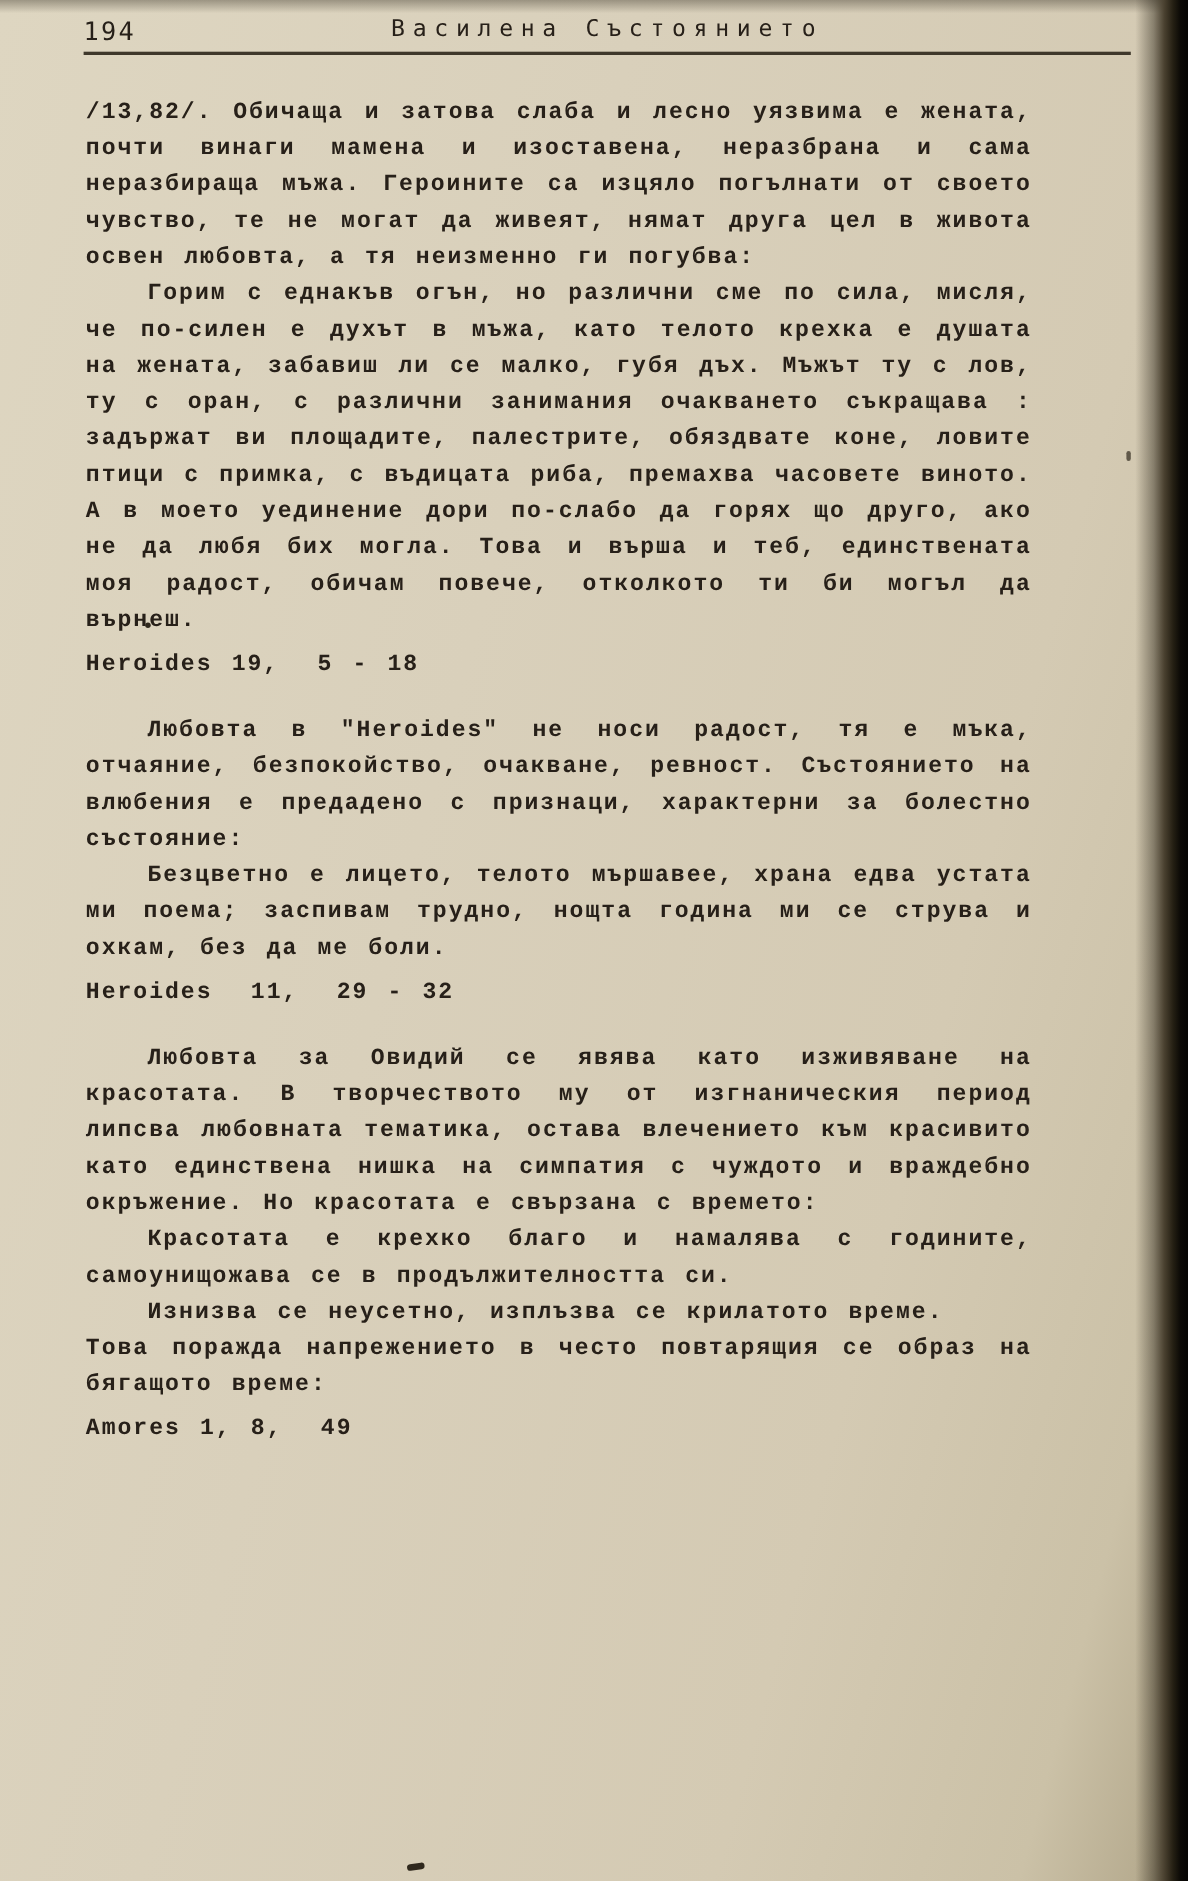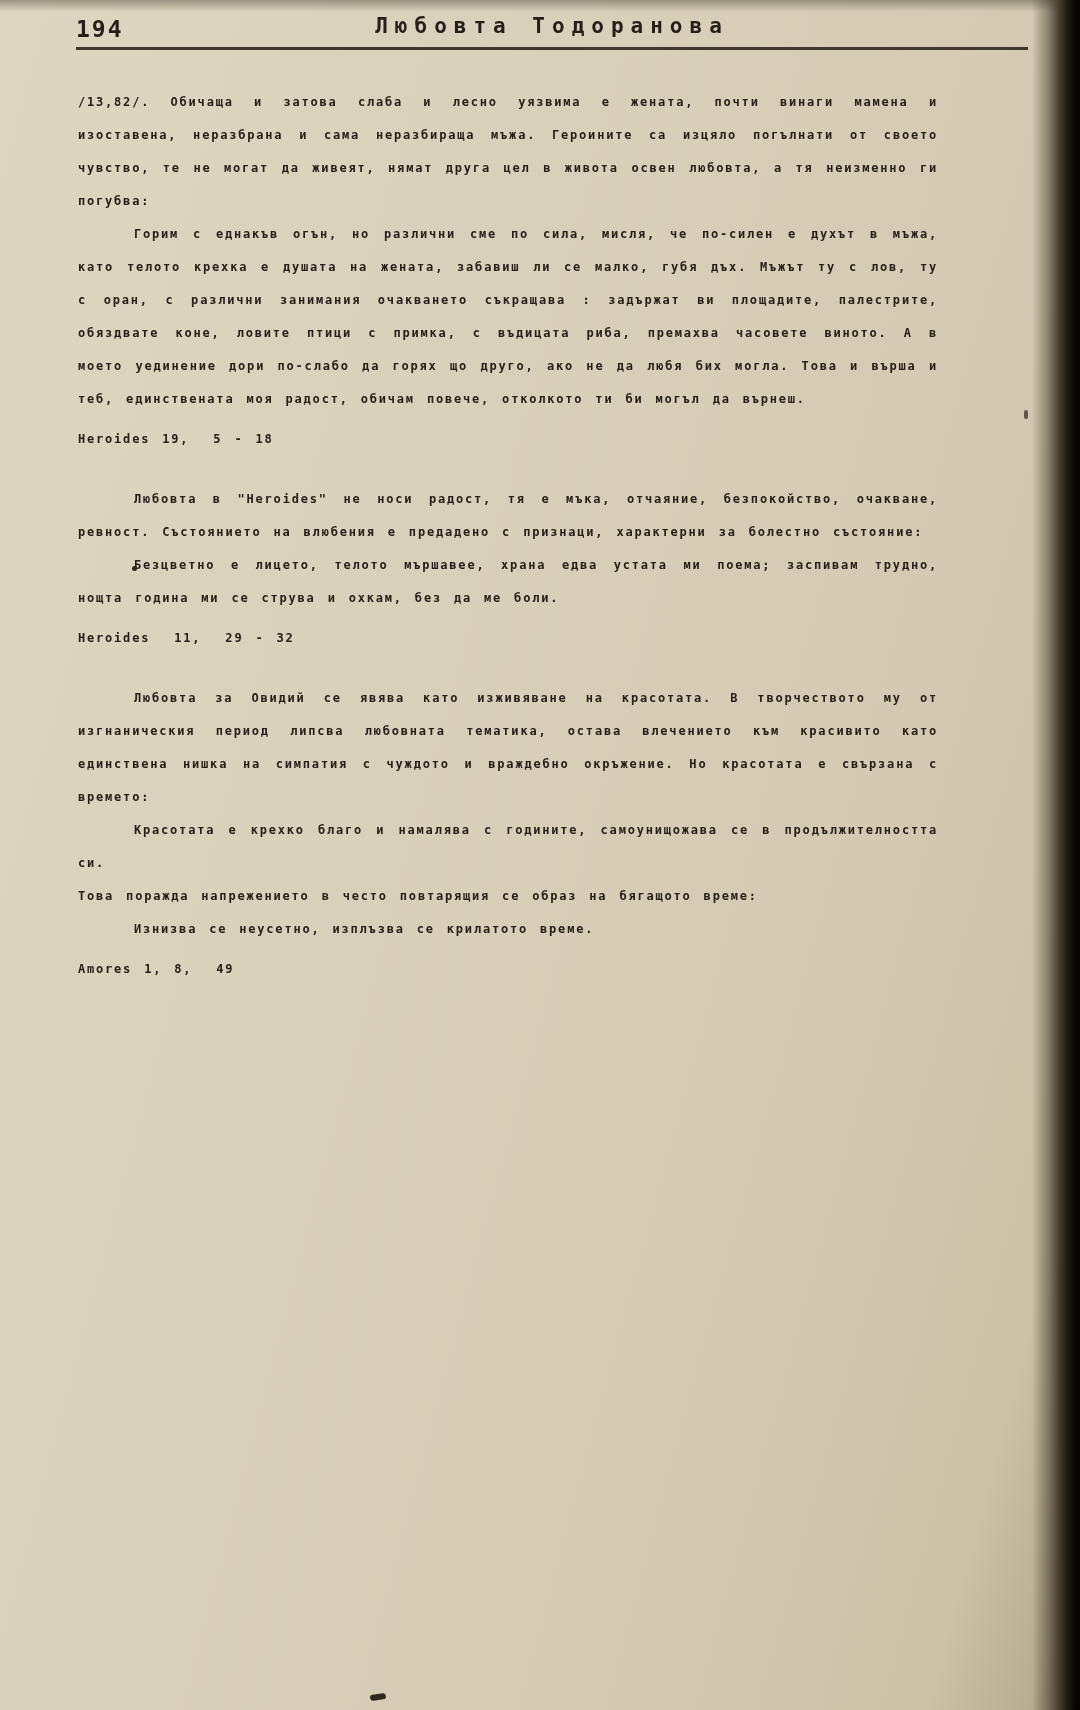--- a/index.html
+++ b/index.html
@@ -29,36 +29,37 @@
   }
   
   .top-shadow {
     position:absolute; top:0; left:0; right:0; height:12px;
     background: linear-gradient(to bottom, rgba(50,44,32,0.38), rgba(50,44,32,0));
   }
   .page-header {
     position:absolute; top:14px; left:76px; right:52px;
     border-bottom:3px solid #3f382b;
     padding-bottom:9px;
-    font-weight:bold;
+    font-weight:normal;
   }
   .page-number {
     position:absolute; left:0; top:2px;
     font-size:23px; letter-spacing:2px;
   }
   .running-title {
     display:block; text-align:center;
     font-size:21px; letter-spacing:7px;
   }
   .page-content {
     position:absolute; top:86px; left:78px; width:860px;
-    font-size:12px; font-weight:bold;
+    font-size:21px; font-weight:bold;
     line-height:33px;
     letter-spacing:1.8px; word-spacing:3px;
     text-align:justify;
+    font-family:Liberation Mono, monospace;
   }
   p.para { margin:0; }
   p.flush { text-indent:0; }
   p.indent { text-indent:56px; }
   p.attribution {
     text-align:left; text-indent:0;
     padding-right:10px;
     margin:7px 0 27px 0;
     white-space:pre;
   }
@@ -70,35 +71,35 @@
 </style>
 </head>
 <body>
 
 <div class="page">
 
   <div class="top-shadow"></div>
 
   <header class="page-header">
     <span class="page-number">194</span>
-    <span class="running-title">Любовта Тодоранова</span>
+    <span class="running-title">Василена Състоянието</span>
   </header>
 
   <main class="page-content">
 
   <p class="para flush">/13,82/. Обичаща и затова слаба и лесно уязвима е жената, почти винаги мамена и изоставена, неразбрана и сама неразбираща мъжа. Героините са изцяло погълнати от своето чувство, те не могат да живеят, нямат друга цел в живота освен любовта, а тя неизменно ги погубва:</p>
       <p class="para indent">Горим с еднакъв огън, но различни сме по сила, мисля, че по-силен е духът в мъжа, като телото крехка е душата на жената, забавиш ли се малко, губя дъх. Мъжът ту с лов, ту с оран, с различни занимания очакването съкращава : задържат ви площадите, палестрите, обяздвате коне, ловите птици с примка, с въдицата риба, премахва часовете виното. А в моето уединение дори по-слабо да горях що друго, ако не да любя бих могла. Това и върша и теб, единствената моя радост, обичам повече, отколкото ти би могъл да върнеш.</p>
       <p class="para attribution">Heroides 19,  5 - 18</p>
       <p class="para indent">Любовта в "Heroides" не носи радост, тя е мъка, отчаяние, безпокойство, очакване, ревност. Състоянието на влюбения е предадено с признаци, характерни за болестно състояние:</p>
       <p class="para indent">Безцветно е лицето, телото мършавее, храна едва устата ми поема; заспивам трудно, нощта година ми се струва и охкам, без да ме боли.</p>
       <p class="para attribution">Heroides  11,  29 - 32</p>
       <p class="para indent">Любовта за Овидий се явява като изживяване на красотата. В творчеството му от изгнаническия период липсва любовната тематика, остава влечението към красивито като единствена нишка на симпатия с чуждото и враждебно окръжение. Но красотата е свързана с времето:</p>
       <p class="para indent">Красотата е крехко благо и намалява с годините, самоунищожава се в продължителността си.</p>
+      <p class="para indent">Изнизва се неусетно, изплъзва се крилатото време.</p>
       <p class="para flush">Това поражда напрежението в често повтарящия се образ на бягащото време:</p>
-      <p class="para indent">Изнизва се неусетно, изплъзва се крилатото време.</p>
       <p class="para attribution">Amores 1, 8,  49</p>
     </main>
 
   <div class="binding-shadow"></div>
 
   <div class="artifact artifact-dot"></div>
   <div class="artifact artifact-tick"></div>
   <div class="artifact artifact-speck"></div>
 
 </div>

